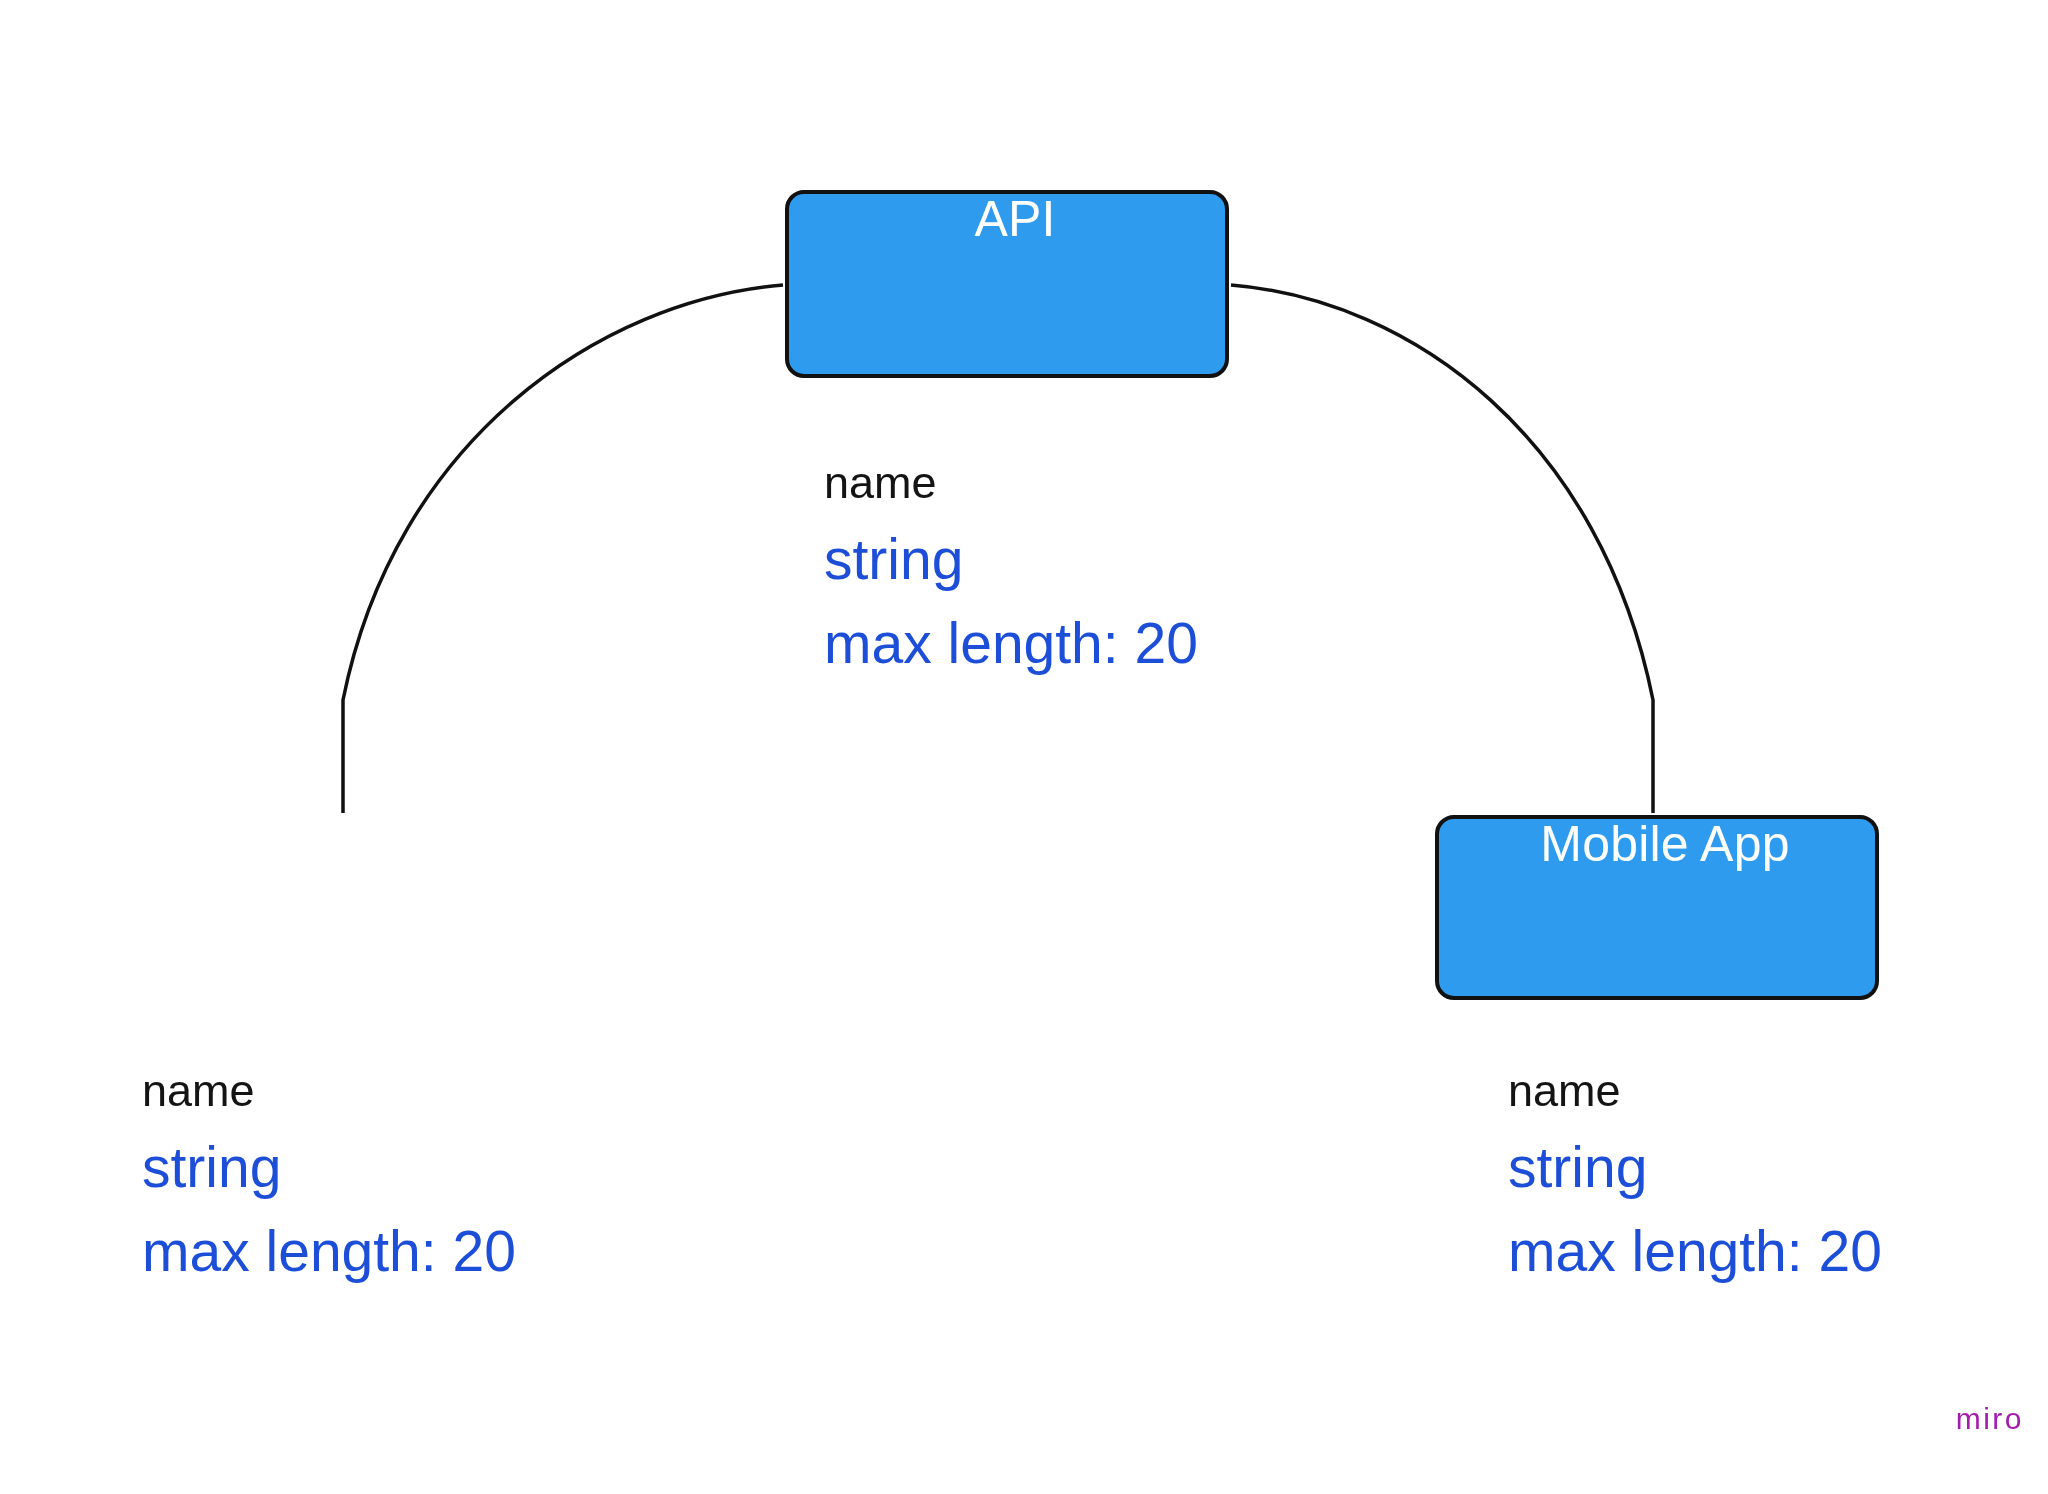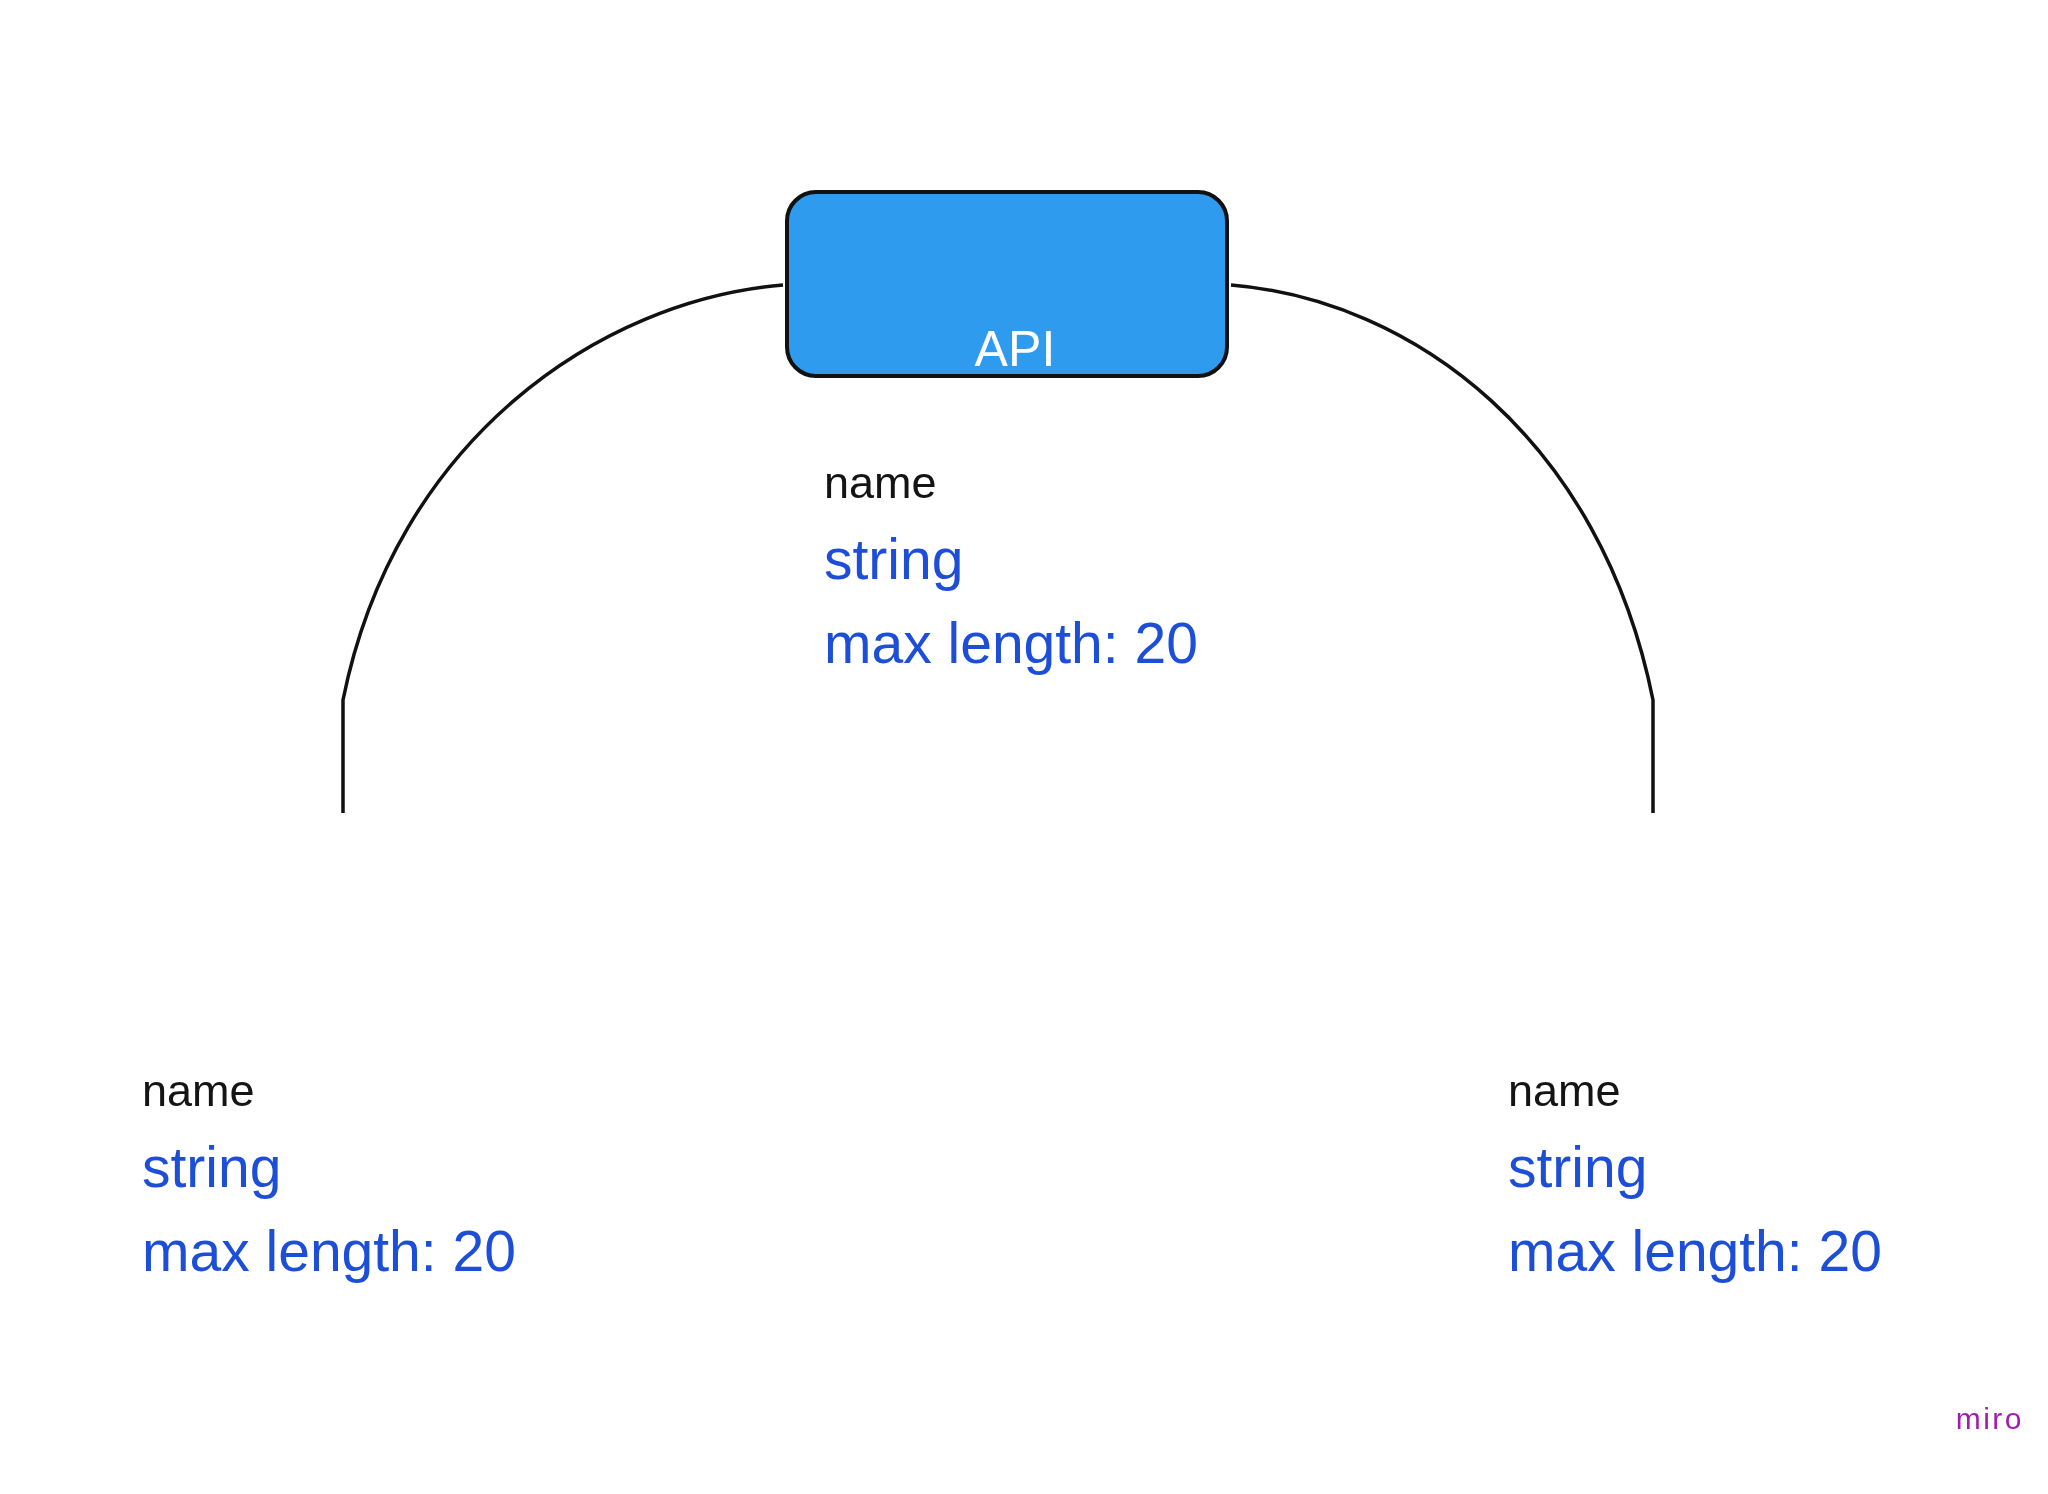--- a/index.html
+++ b/index.html
@@ -22,23 +22,23 @@
     left: 0;
     top: 0;
     width: 2048px;
     height: 1494px;
     pointer-events: none;
   }
   .node {
     position: absolute;
     box-sizing: border-box;
     border: 4px solid #111111;
-    border-radius: 31px;
+    border-radius: 19px;
     display: flex;
-    align-items: flex-end;
+    align-items: flex-start;
     justify-content: center;
     z-index: 2;
     padding-left: 16px;
   }
   .node-label {
     color: #ffffff;
     font-size: 50px;
     font-weight: 400;
     letter-spacing: 0.2px;
     line-height: 1;
@@ -114,20 +114,23 @@
   <svg id="connectors" viewBox="0 0 2048 1494" width="2048" height="1494" xmlns="http://www.w3.org/2000/svg">
     <path d="M 783 285 C 600 300, 395 440, 343 700 L 343 813" fill="none" stroke="#111111" stroke-width="3.5" stroke-linecap="butt"></path>
     <path d="M 1231 285 C 1414 300, 1601 440, 1653 700 L 1653 813" fill="none" stroke="#111111" stroke-width="3.5" stroke-linecap="butt"></path>
   </svg>
 
   <div class="node node-api" style="background:#2E9BEE;">
     <span class="node-label">API</span>
   </div>
 
 
+  <div class="node node-mobile" style="background:#2E9BEE;">
+    <span class="node-label">Mobile App</span>
+  </div>
 
   <div class="annotation ann-api">
     <span class="field-name">name</span>
     <span class="field-type">string</span>
     <span class="field-constraint">max length: 20</span>
   </div>
 
   <div class="annotation ann-web">
     <span class="field-name">name</span>
     <span class="field-type">string</span>

